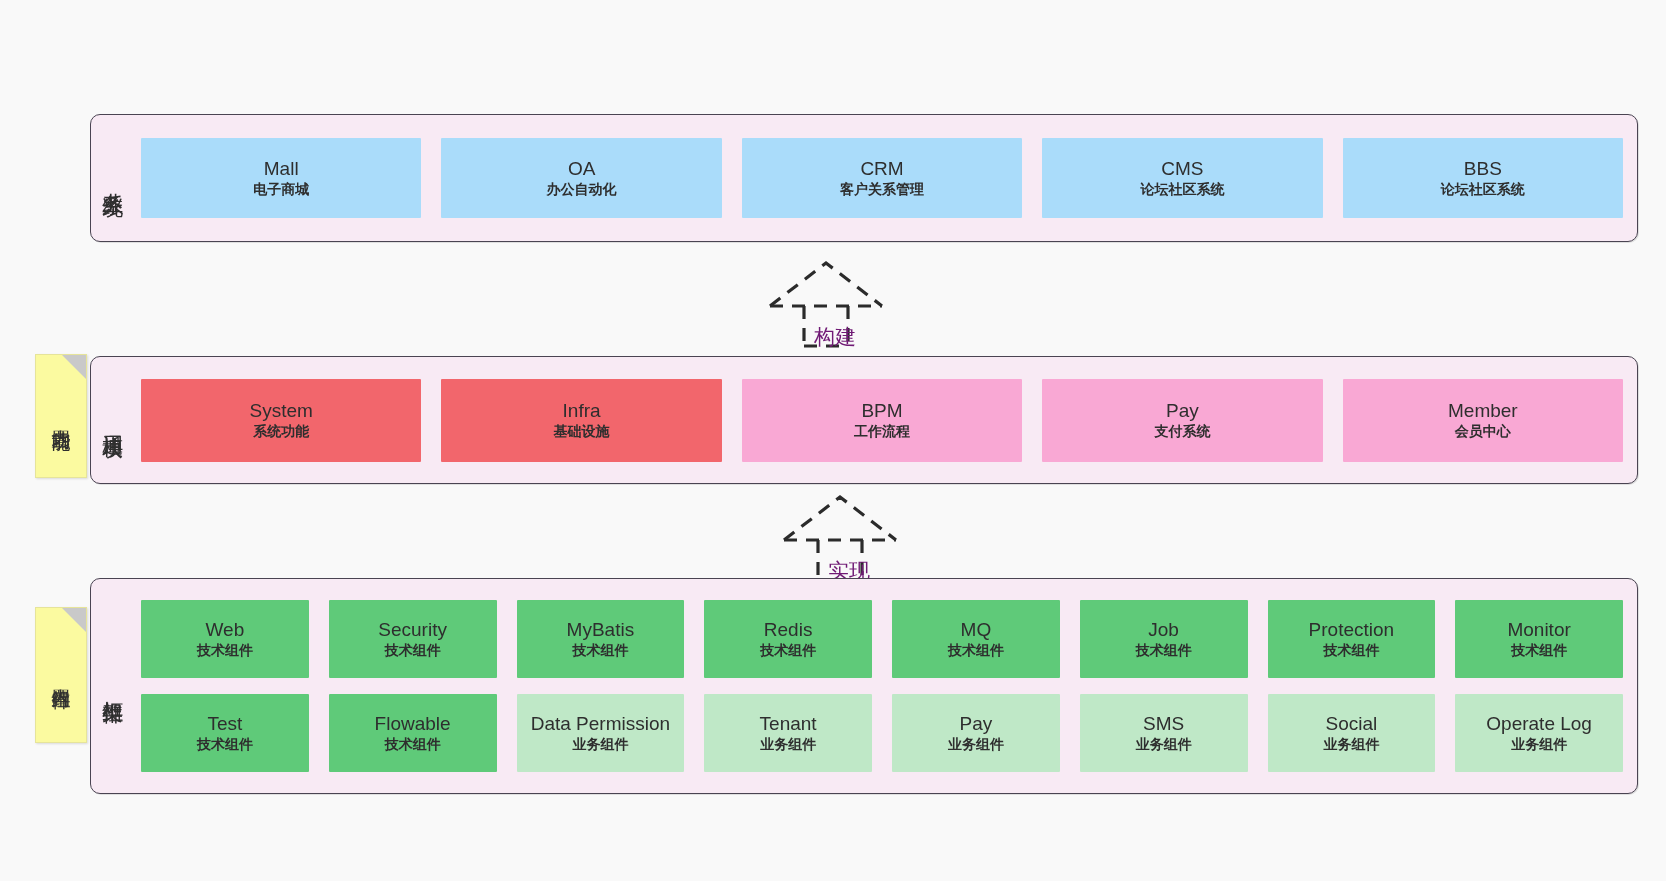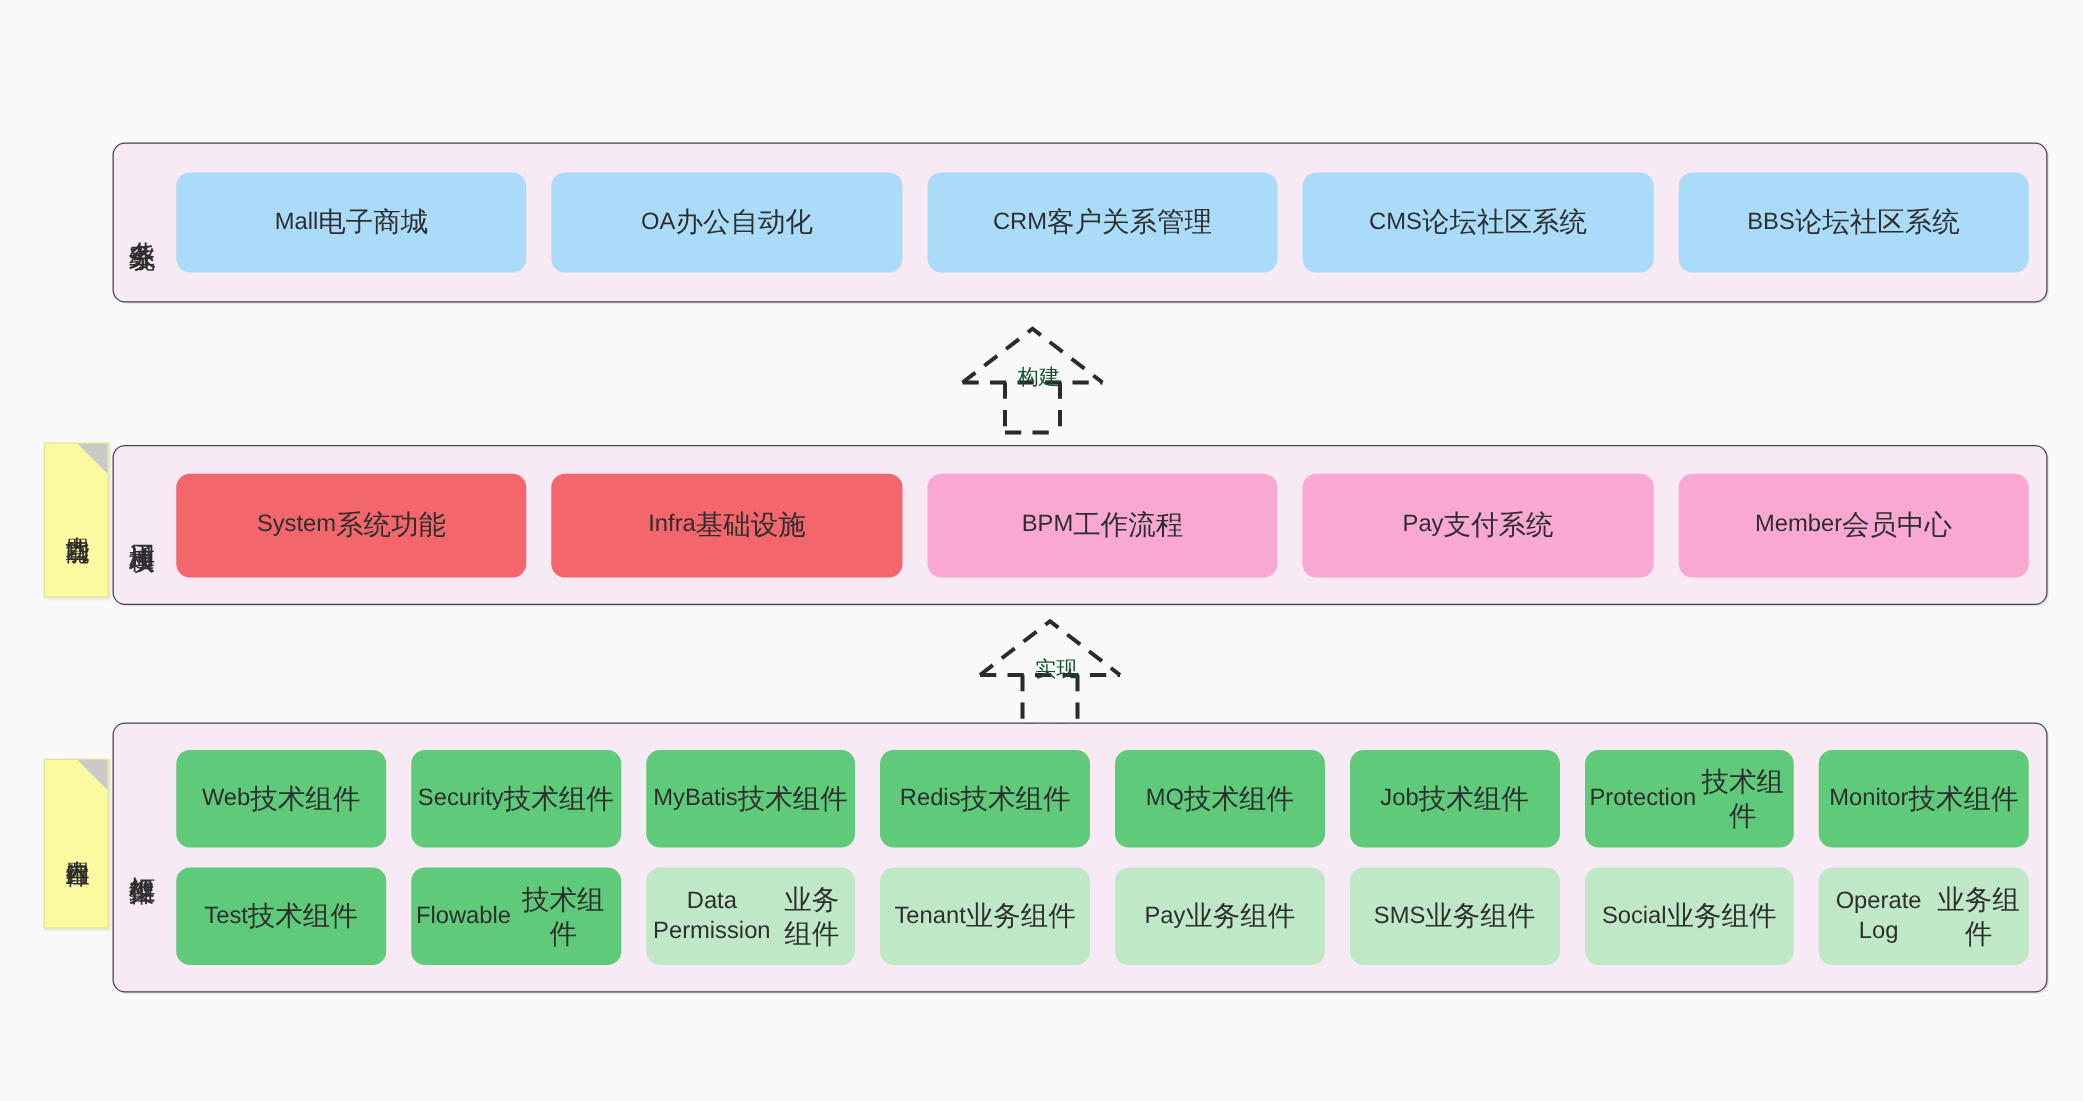--- a/index.html
+++ b/index.html
@@ -60,37 +60,38 @@
 
   .row {
     display: flex;
     gap: 20px;
     justify-content: space-between;
   }
 
   
   .node {
     flex: 1 1 0;
-    border-radius: 11px;
-    display: flex;
-    flex-direction: row;
+    border-radius: 1px;
+    display: flex;
+    flex-direction: column;
     align-items: center;
     justify-content: center;
     text-align: center;
     box-sizing: border-box;
     padding: 6px 4px;
     line-height: 1.25;
   }
   .node .t1 {
     font-size: 19px;
     color: #2e2e2e;
   }
   .node .t2 {
-    font-size: 22px;
+    font-size: 14px;
     color: #2e2e2e;
+    font-weight: bold;
   }
 
   .h-biz   { height: 80px; }
   .h-mod   { height: 83px; }
   .h-comp  { height: 78px; }
 
   .c-blue        { background: #aadcfa; }
   .c-red         { background: #f2666c; }
   .c-pink        { background: #f9a8d4; }
   .c-green       { background: #5fca79; }
@@ -123,24 +124,25 @@
     border-top: 24px solid #c9c9c9;
     border-left: 24px solid transparent;
   }
 
   
   .connector {
     position: absolute;
   }
   .connector .conn-label {
     position: absolute;
-    font-size: 17px;
-    color: #14532d;
+    font-size: 21px;
+    color: #701a75;
     background: transparent;
     white-space: nowrap;
+    margin-top: 33px;
   }
 </style>
 </head>
 <body>
 
 <div class="canvas">
 
   <div class="layer" style="left:90px; top:114px; width:1548px; height:128px;">
     <div class="layer-title">业务系统</div>
     <div class="layer-body">

